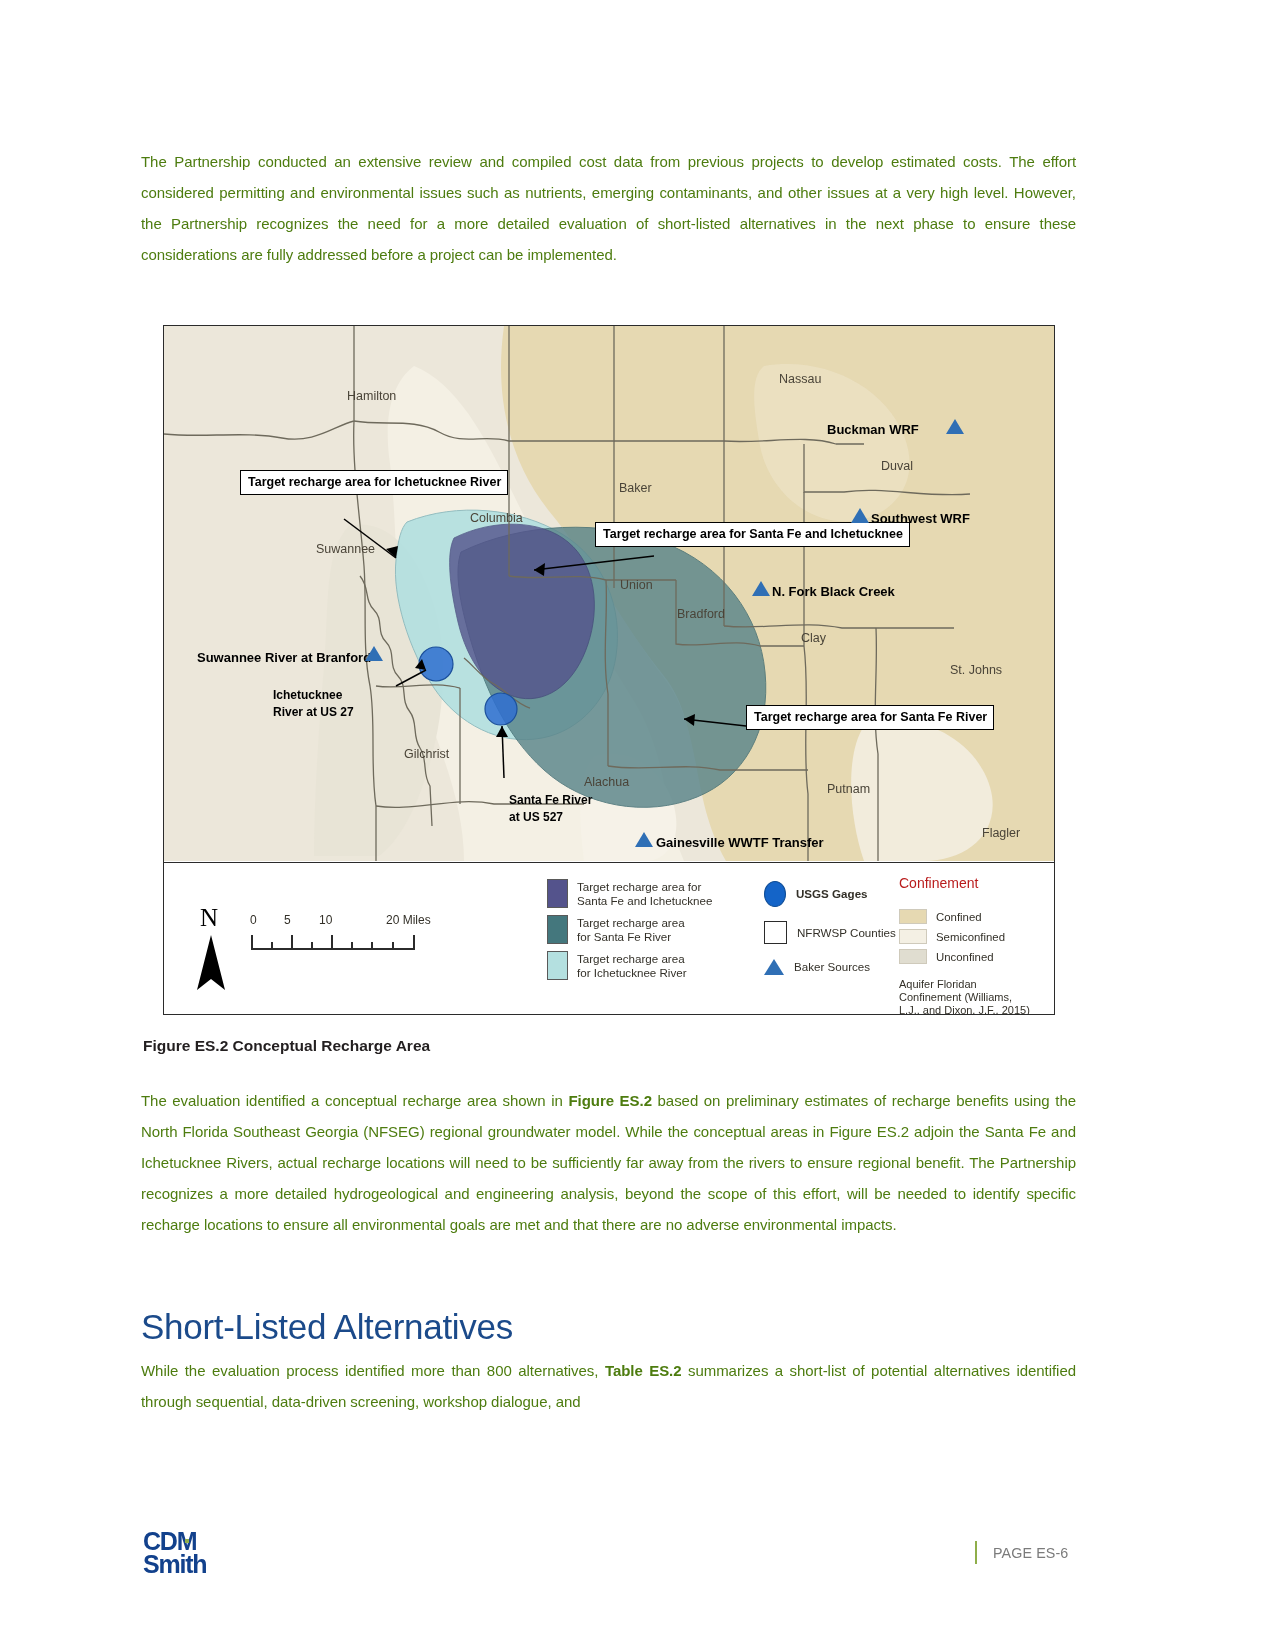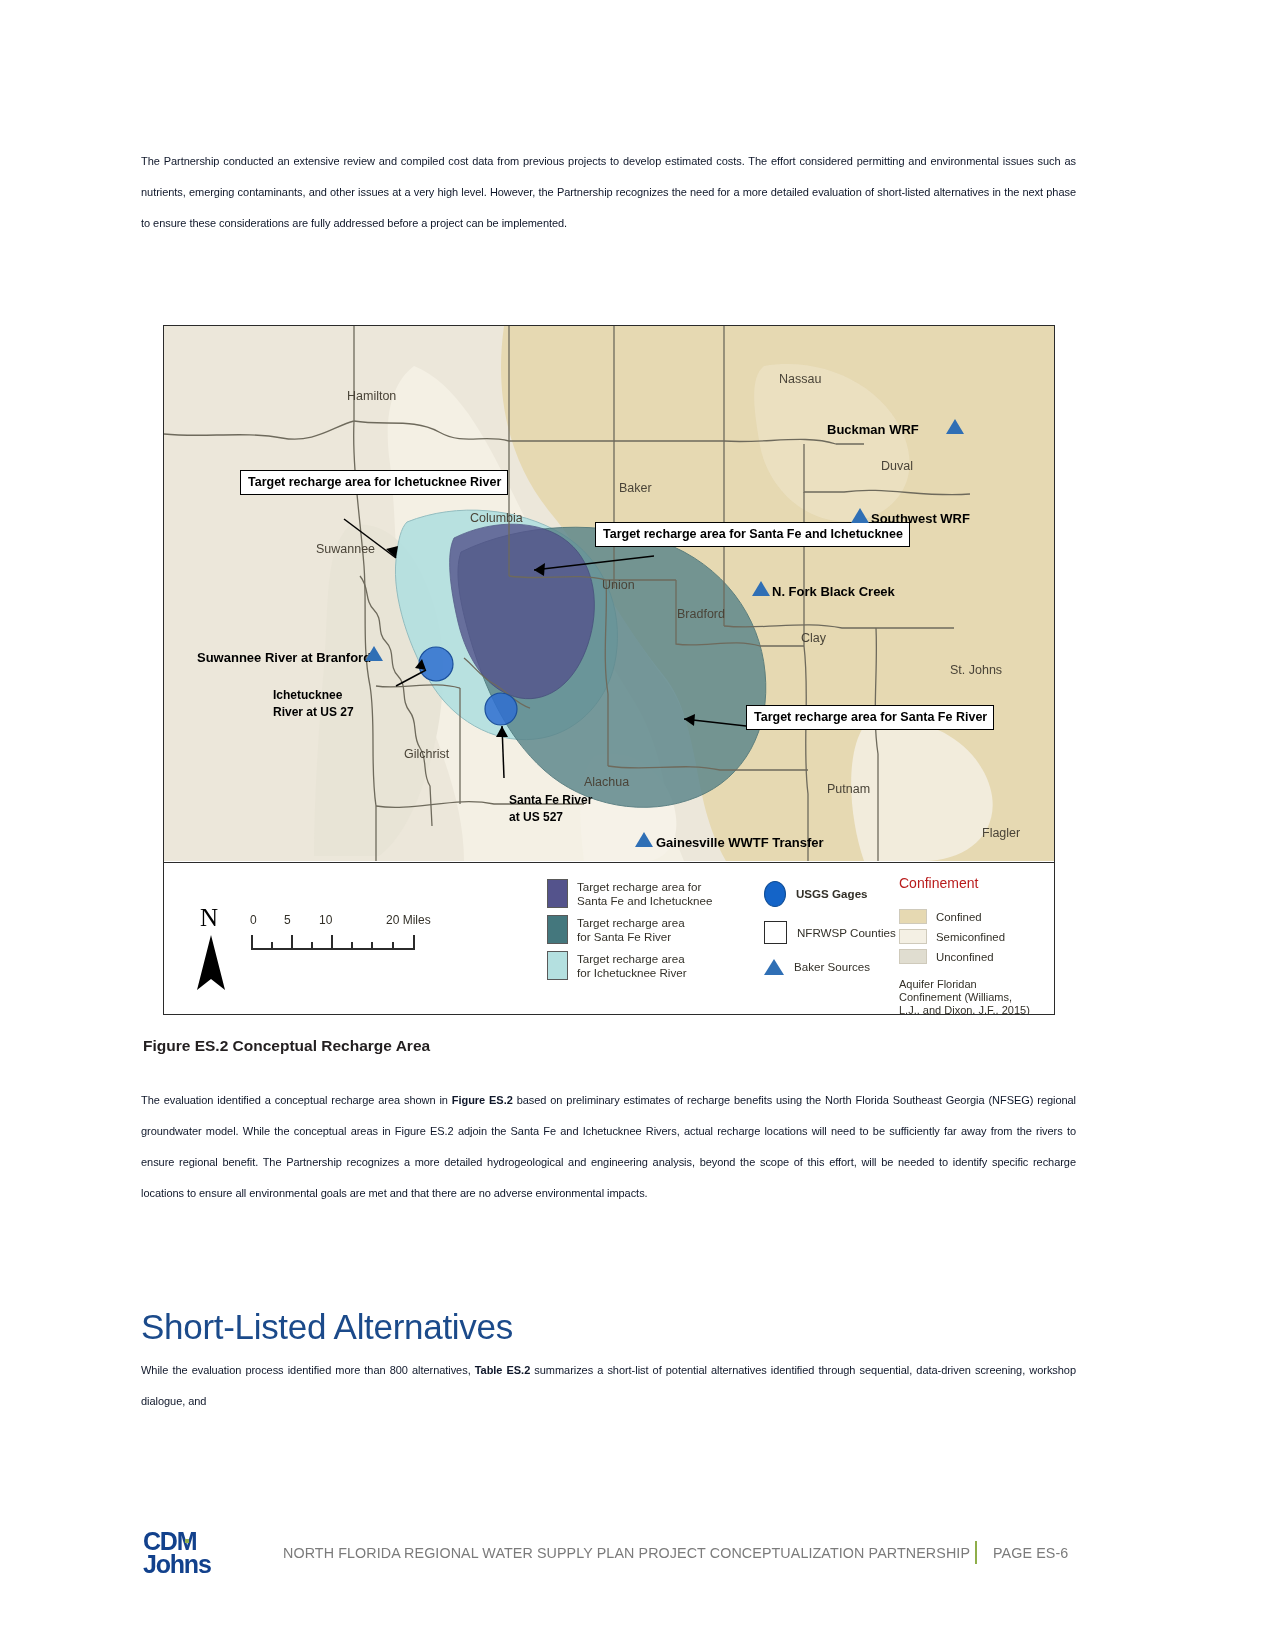--- a/index.html
+++ b/index.html
@@ -18,23 +18,23 @@
   .page {
     position: absolute;
     left: 0; top: 0;
     width: 1275px;
     height: 1650px;
   }
 
   
   .para {
     position: absolute;
-    font-size: 11px;
+    font-size: 15px;
     line-height: 31px;
-    color: #0f172a;
+    color: #4d7c0f;
     text-align: justify;
     letter-spacing: -0.05px;
   }
   .para b { font-weight: bold; }
 
   
   .fig-caption {
     position: absolute;
     left: 143px;
     top: 1037px;
@@ -339,21 +339,21 @@
         <polygon points="262,344 251,342 258,333" fill="#000"></polygon>
         <polygon points="338,400 332,411 344,411" fill="#000"></polygon>
       </svg>
 
       <div class="map-label" style="left:175px; top:63px;margin-left:8px;">Hamilton</div>
       <div class="map-label" style="left:615px; top:46px;">Nassau</div>
       <div class="map-label" style="left:717px; top:133px;">Duval</div>
       <div class="map-label" style="left:455px; top:155px;">Baker</div>
       <div class="map-label" style="left:306px; top:185px;">Columbia</div>
       <div class="map-label" style="left:152px; top:216px;">Suwannee</div>
-      <div class="map-label" style="left:438px; top:252px;">Union</div>
+      <div class="map-label" style="left:456px; top:252px;">Union</div>
       <div class="map-label" style="left:513px; top:281px;">Bradford</div>
       <div class="map-label" style="left:637px; top:305px;">Clay</div>
       <div class="map-label" style="left:786px; top:337px;">St. Johns</div>
       <div class="map-label" style="left:240px; top:421px;">Gilchrist</div>
       <div class="map-label" style="left:420px; top:449px;">Alachua</div>
       <div class="map-label" style="left:663px; top:456px;">Putnam</div>
       <div class="map-label" style="left:818px; top:500px;">Flagler</div>
 
       <div class="callout" style="left:76px; top:144px;">Target recharge area
 for Ichetucknee River</div>
@@ -473,21 +473,20 @@
 
   <h2 class="section-head" style="margin:0;">Short-Listed Alternatives</h2>
 
   <div class="para" style="left:141px; top:1355px; width:935px;">
     <span>While the evaluation process identified more than 800 alternatives, </span><b>Table ES.2</b><span> summarizes a short-list of potential alternatives identified through sequential, data-driven screening, workshop dialogue, and</span>
   </div>
 
   <div class="logo">
     <div>CDM</div>
     <div class="l2">
-      <span>Johns</span>
+      <span>Smith</span>
       <span class="dot"></span>
     </div>
   </div>
-  <div class="footer-text">NORTH FLORIDA REGIONAL WATER SUPPLY PLAN PROJECT CONCEPTUALIZATION PARTNERSHIP</div>
   <div class="footer-sep"></div>
   <div class="footer-page">PAGE ES-6</div>
 
 </div>
 
 </body></html>

